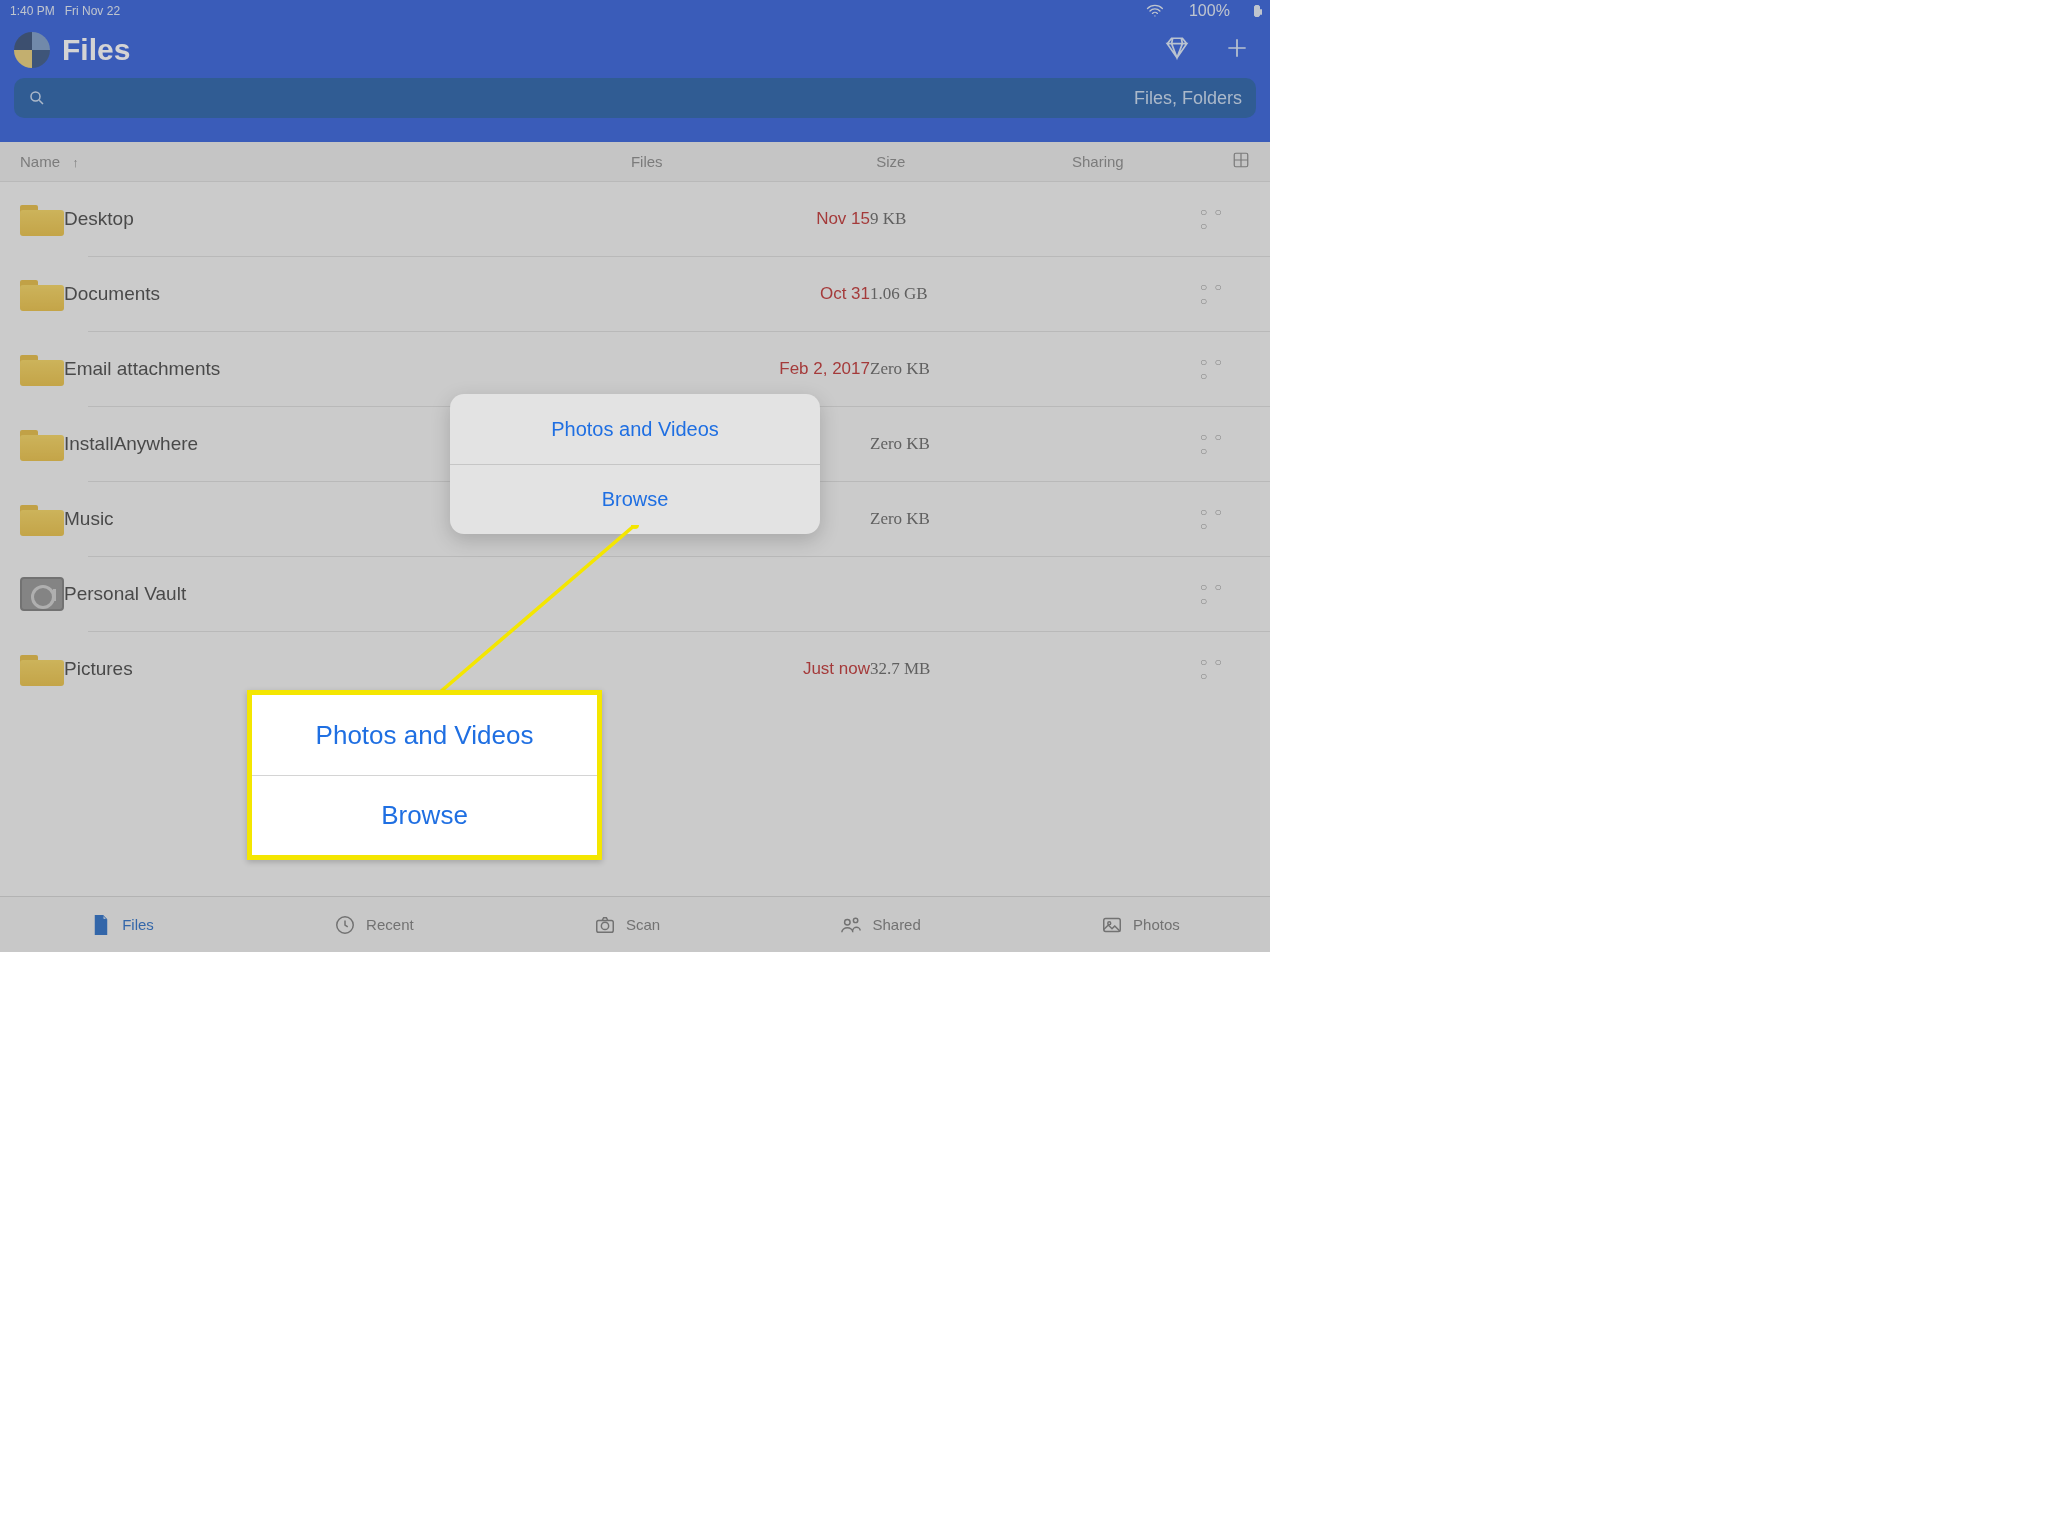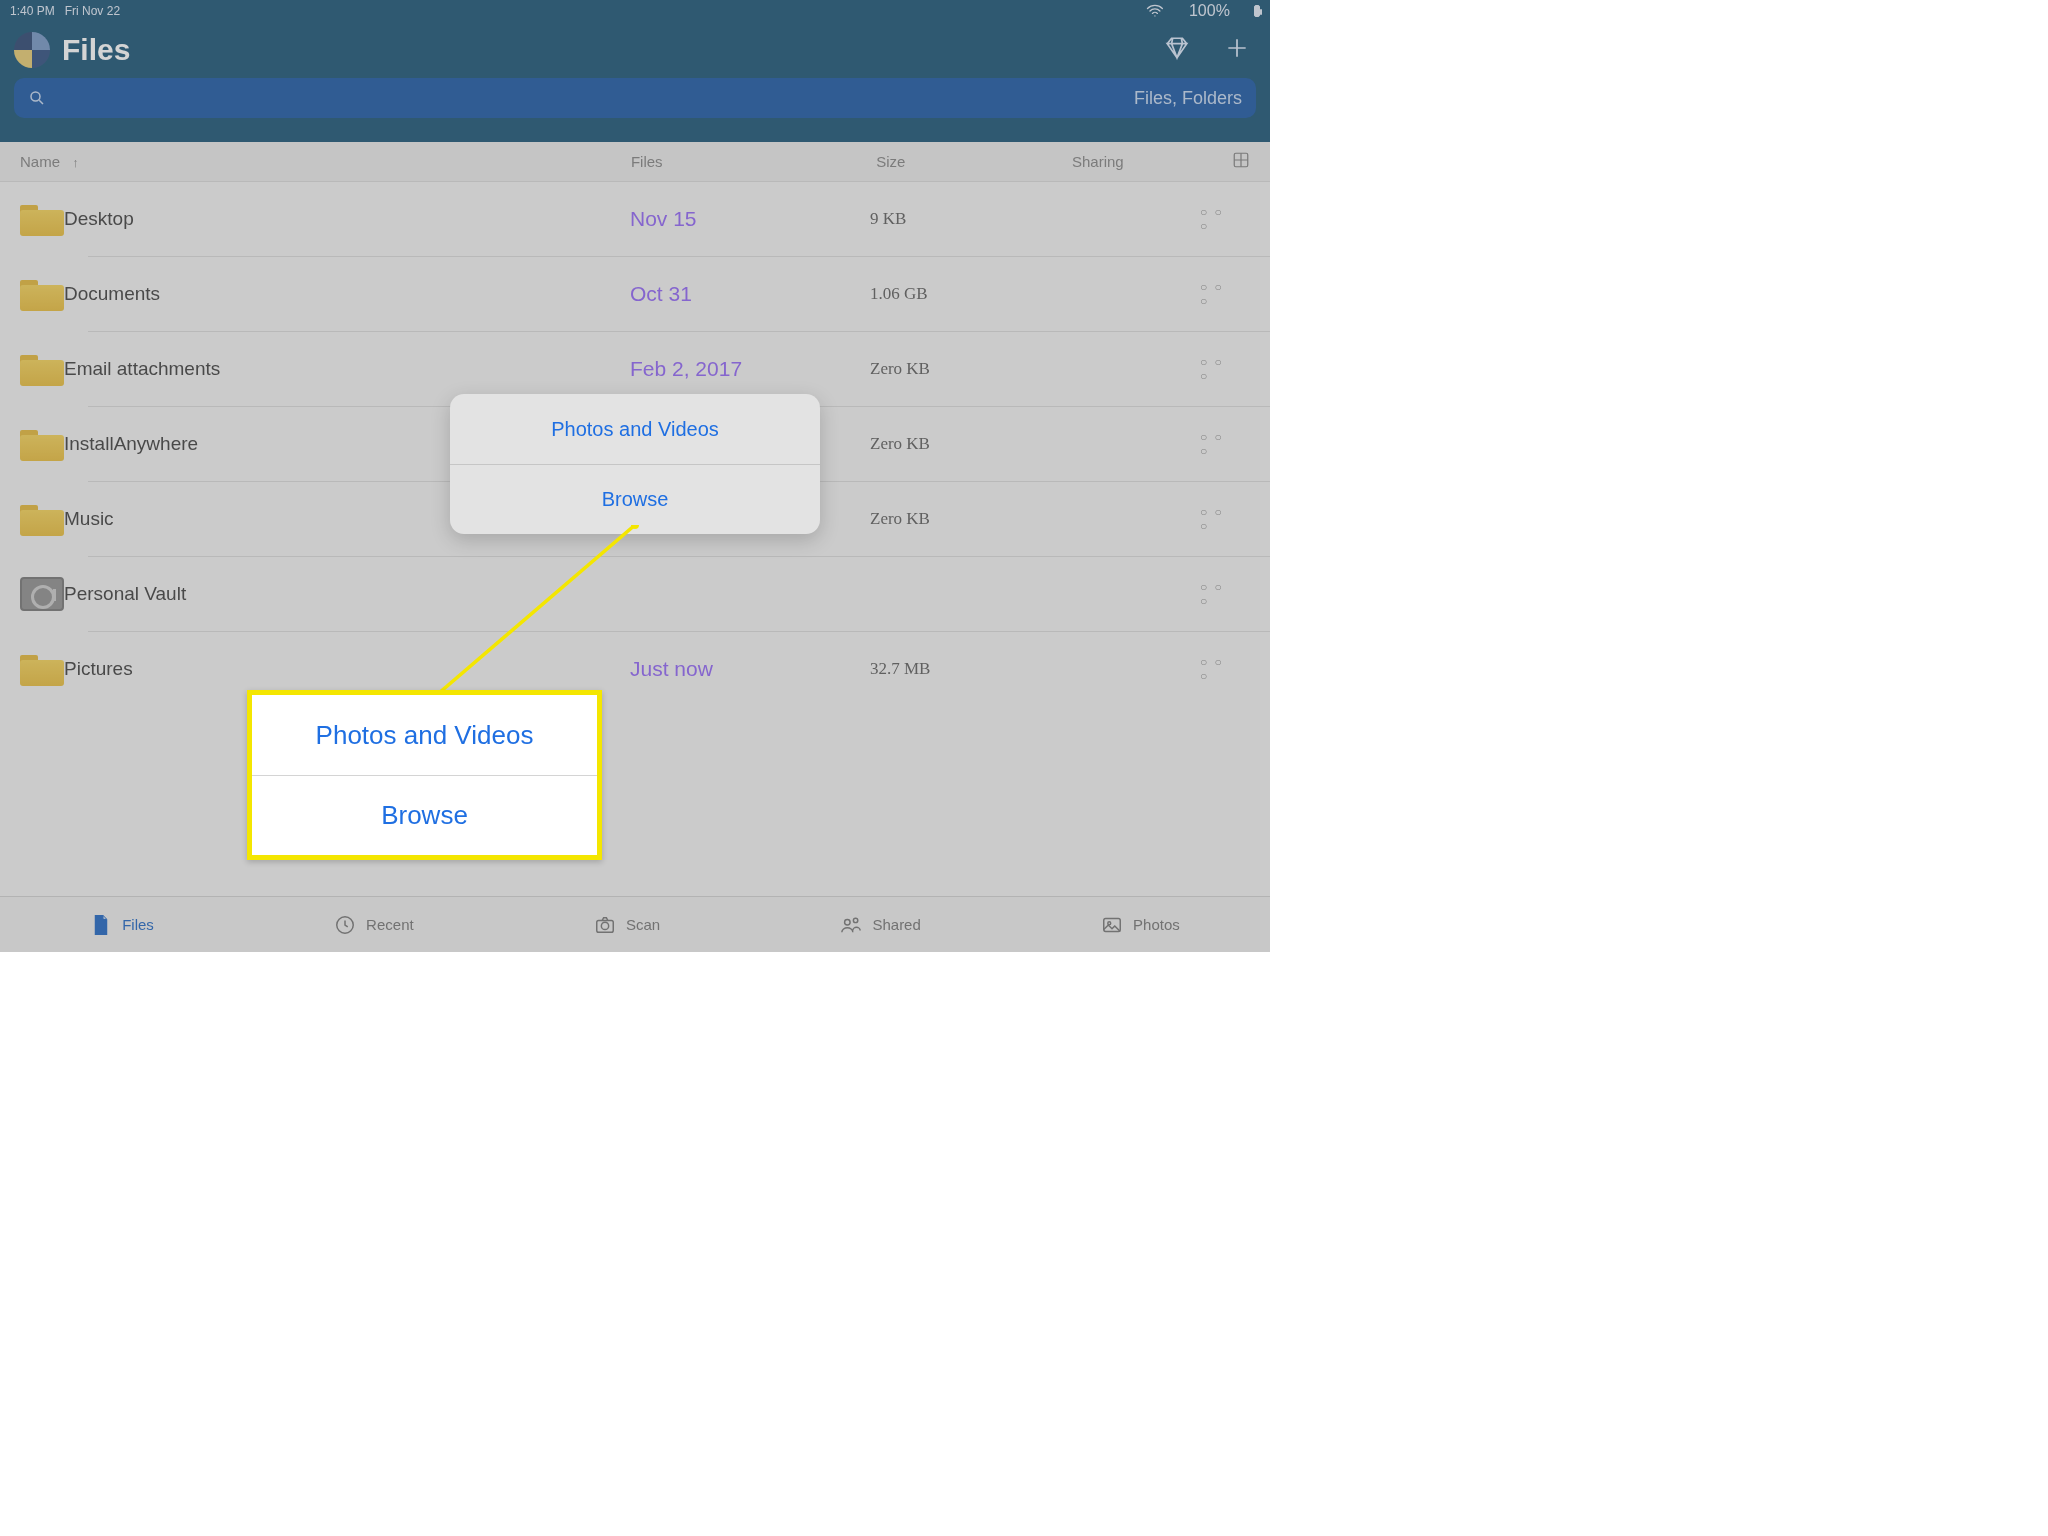--- a/index.html
+++ b/index.html
@@ -1,20 +1,20 @@
 <!DOCTYPE html>
 <html><head>
 <meta charset="utf-8">
 <style>
 * { margin: 0; padding: 0; box-sizing: border-box; font-family: -apple-system, "Helvetica Neue", Arial, sans-serif; }
 html, body { width: 1270px; height: 952px; overflow: hidden; }
 .app { position: relative; width: 1270px; height: 952px; background: #f2f2f2; }
 
 
-.header { background: #0c4a6e; color: #fff; height: 142px; position: relative; }
+.header { background: #1d4ed8; color: #fff; height: 142px; position: relative; }
 .statusbar { display: flex; align-items: center; height: 22px; padding: 0 10px; font-size: 12px; color: #e0e9f6; }
 .statusbar .sb-right { margin-left: auto; display: flex; align-items: center; gap: 24px; font-size: 16px; }
 .title-row { display: flex; align-items: center; padding: 10px 20px 10px 14px; }
 .app-logo { width: 36px; height: 36px; border-radius: 50%; margin-right: 12px; background: conic-gradient(#6e91c2 0 25%, #23457a 25% 50%, #e6c96a 50% 75%, #1f3c6b 75% 100%); }
 .app-title { font-size: 30px; font-weight: 700; color: #fff; }
 .header-actions { margin-left: auto; display: flex; gap: 34px; align-items: center; color: #cfe0f6; }
 .header-actions svg { width: 26px; height: 26px; stroke: #d8e6f9; fill: none; stroke-width: 1.6; }
 .search-wrap { padding: 0 14px 10px; }
 .search { display: flex; align-items: center; background: #0e4fa0; border-radius: 10px; height: 40px; padding: 0 14px; color: #c4d7f0; justify-content: space-between; }
 .search svg { width: 18px; height: 18px; stroke: #c4d7f0; fill: none; stroke-width: 2; margin-right: 10px; }
@@ -26,21 +26,21 @@
 .col-date  { width: 240px; }
 .col-size  { width: 190px; }
 .col-share { width: 140px; }
 .col-view  { width: 32px; text-align: right; }
 .sort-up { margin-left: 8px; font-size: 13px; }
 
 
 .list { }
 .row { display: flex; align-items: center; height: 74px; padding: 0 20px; }
 .row .cell-name  { width: 610px; display: flex; align-items: center; }
-.row .cell-date  { width: 240px; color: #8b5cf6; font-size: 21px; }
+.row .cell-date  { width: 240px; color: #b91c1c; font-size: 17px; text-align: right; }
 .row .cell-size  { width: 190px; color: #555; font-size: 17px; font-family: Liberation Serif, serif; }
 .row .cell-share { width: 140px; }
 .row .cell-more  { width: 32px; color: #7a7a7a; display:flex; justify-content:flex-end; }
 .more-dots { letter-spacing: 2px; font-size: 12px; color: #8a8a8a; }
 .rowname { font-size: 19px; color: #333; }
 .sep { height: 1px; background: #d7d7d7; margin-left: 88px; }
 
 .folder-ico { width: 44px; height: 34px; position: relative; }
 .folder-ico::before { content:""; position:absolute; left:0; top:3px; width:18px; height:8px; background:#e4b42f; border-radius:2px 2px 0 0; }
 .folder-ico::after  { content:""; position:absolute; left:0; top:8px; width:44px; height:26px; background:linear-gradient(#f4cf4d,#e7b931); border-radius:3px; }

